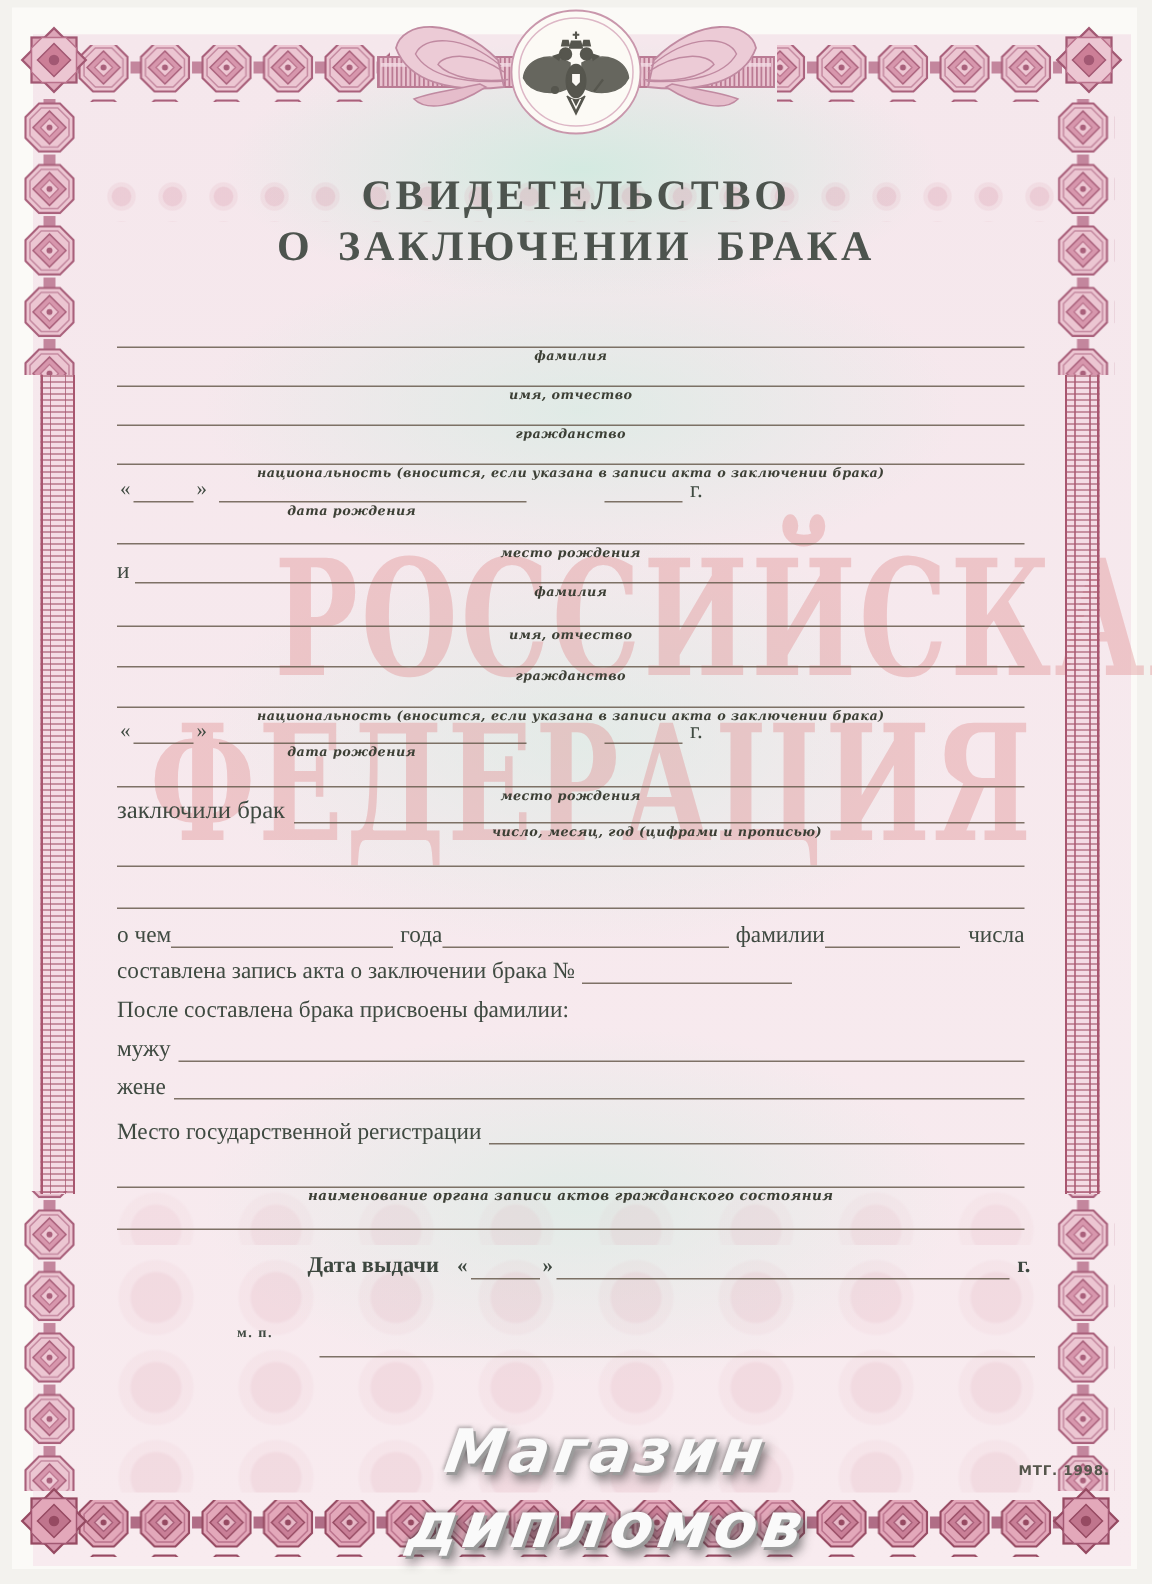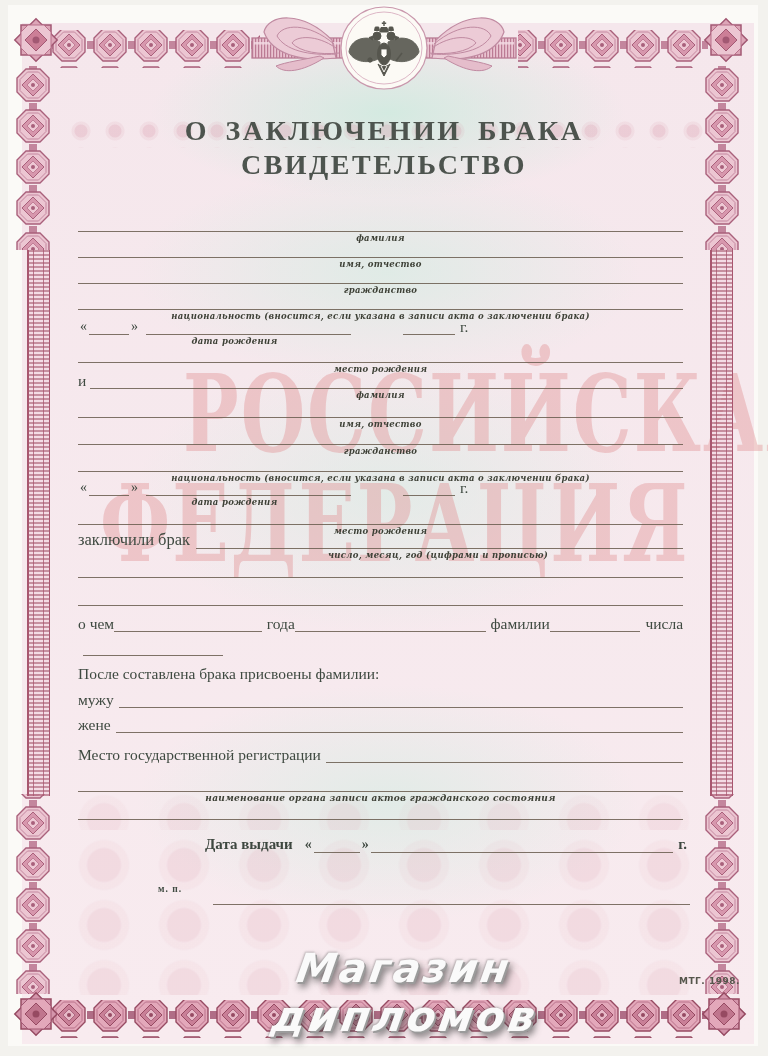--- a/index.html
+++ b/index.html
@@ -195,22 +195,22 @@
     <path d="M0,-30 v5 M-2.2,-27.8 h4.4" fill="none" stroke-width="1.4"></path>
     <path d="M-6,13 L0,25 L6,13 C2,16.5 -2,16.5 -6,13 Z"></path>
     <path d="M-3,15 L0,21 L3,15" fill="none" stroke-width="1" stroke="#fcfaf5"></path>
     <circle cx="-14" cy="9" r="2.2"></circle>
       <path d="M12,10 l6,-8" stroke-width="1.6" fill="none"></path>
     <path d="M-3,-2 h6 v6 l-3,3 -3,-3 Z" fill="#fcfaf5" stroke-width=".8"></path>
   </g>
 </svg>
 
 <div class="title">
+  <div>СВИДЕТЕЛЬСТВО</div>
   <div>О ЗАКЛЮЧЕНИИ БРАКА</div>
-  <div>СВИДЕТЕЛЬСТВО</div>
 </div>
 
 <div class="row" style="top:212px">
   <span class="ln"></span>
   <span class="sub">фамилия</span>
 </div>
 <div class="row" style="top:238px">
   <span class="ln"></span>
   <span class="sub">имя, отчество</span>
 </div>
@@ -281,20 +281,21 @@
 <div class="row" style="top:612px">
   <span class="txt">о чем</span>
   <span class="ln" style="flex:1.55"></span>
   <span class="txt" style="padding-left:5px">года</span>
   <span class="ln" style="flex:2"></span>
   <span class="txt" style="padding-left:5px">фамилии</span>
   <span class="ln" style="flex:0.95"></span>
   <span class="txt" style="padding-left:5px;padding-right:0">числа</span>
 </div>
 <div class="row" style="top:636px">
+  <span class="txt">составлена запись акта о заключении брака №</span>
   <span class="ln" style="flex:0 0 140px;margin-left:5px"></span>
   <span class="fill"></span>
 </div>
 <div class="row" style="top:662px">
   <span class="txt">После составлена брака присвоены фамилии:</span>
 </div>
 <div class="row" style="top:688px">
   <span class="txt">мужу</span>
   <span class="ln" style="margin-left:5px"></span>
 </div>

